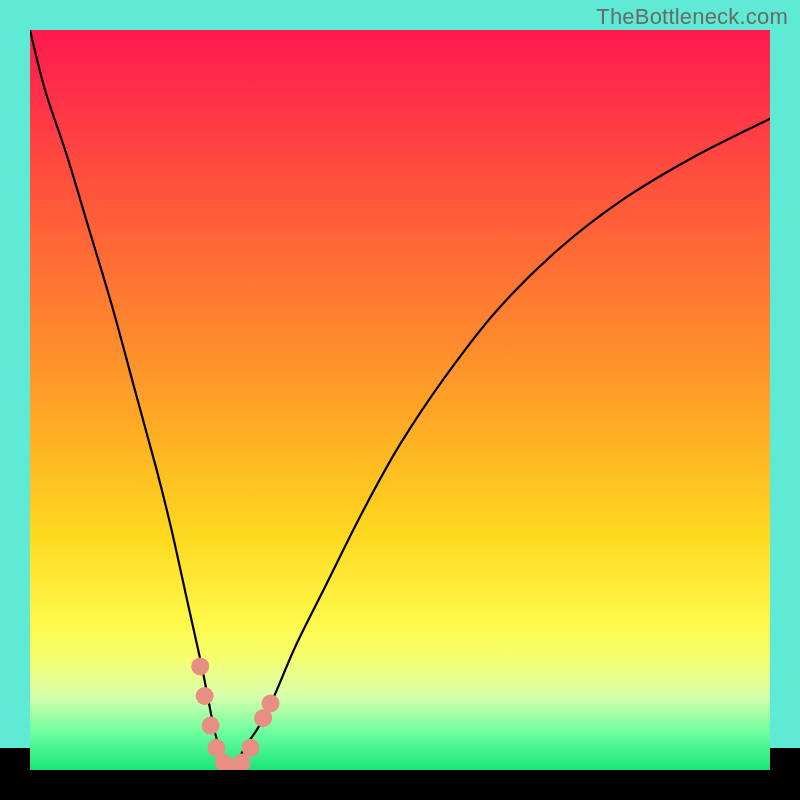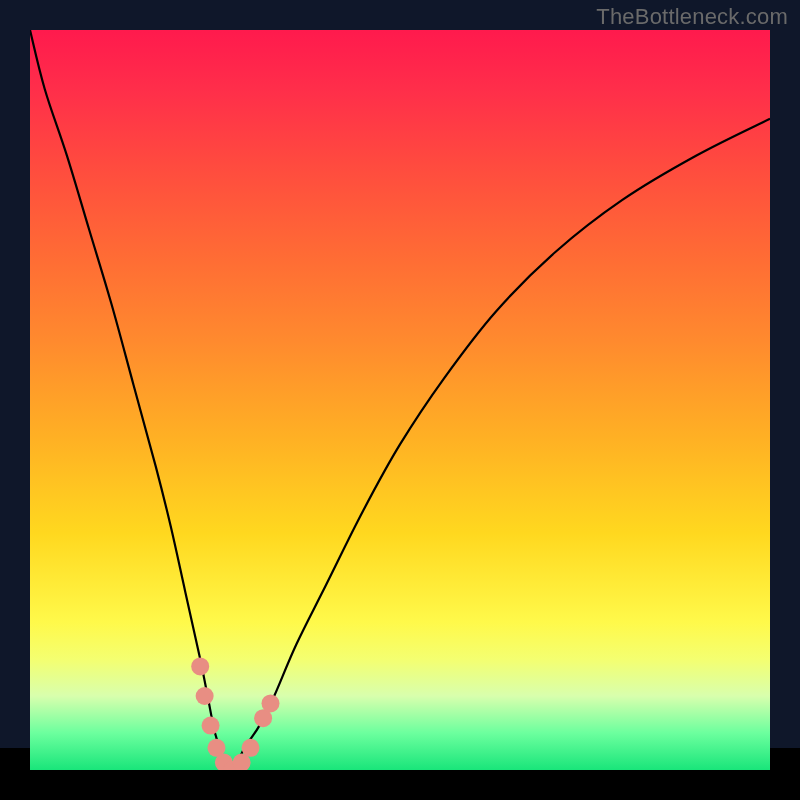--- a/index.html
+++ b/index.html
@@ -8,21 +8,21 @@
     width: 800px;
     height: 800px;
     background: #000;
     overflow: hidden;
     font-family: Arial, Helvetica, sans-serif;
   }
   .frame {
     position: absolute;
     left: 0; top: 0;
     width: 800px; height: 748px;
-    background: #0f172a;
+    background: #5eead4;
   }
   .plot {
     position: absolute;
     left: 30px;
     top: 30px;
     width: 740px;
     height: 740px;
     overflow: hidden;
   }
   .gradient {

